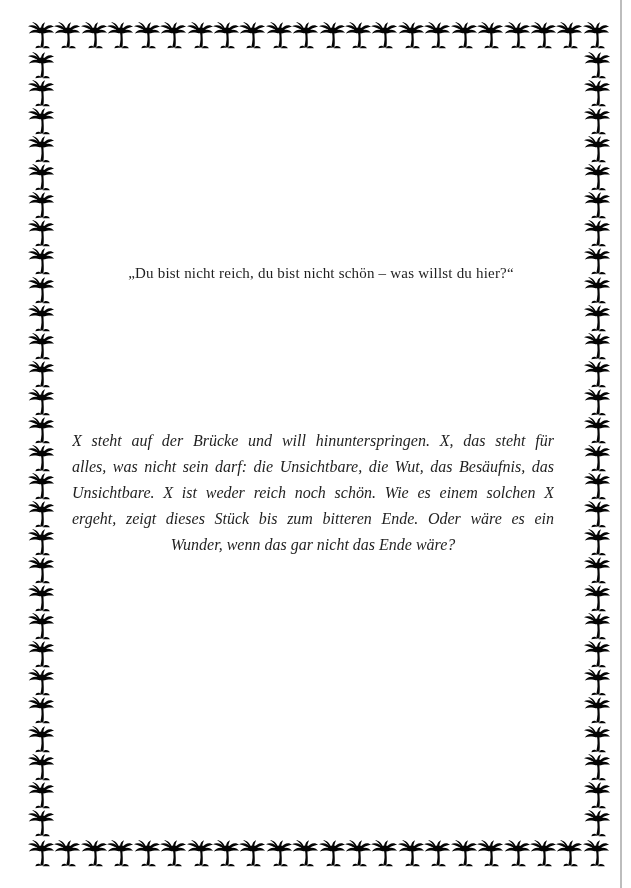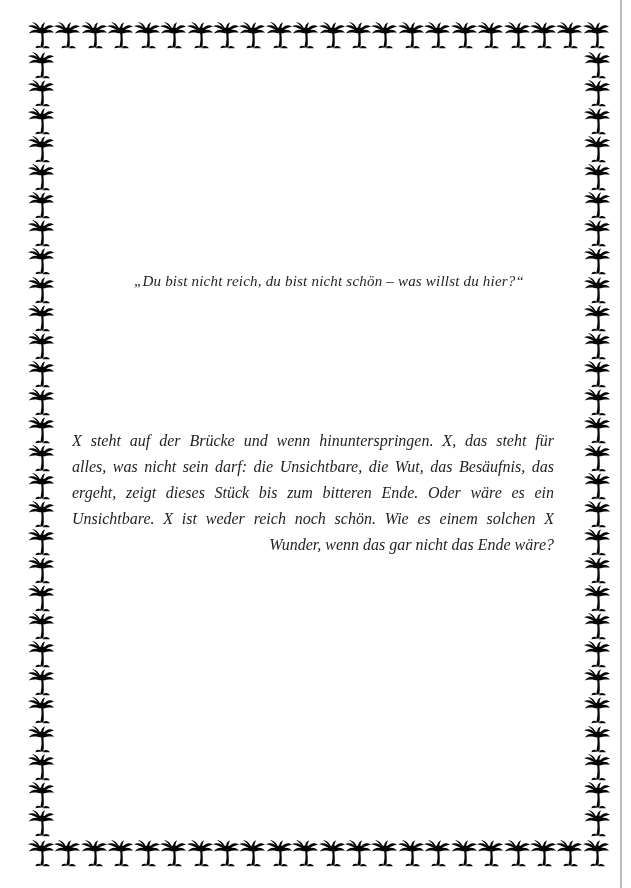--- a/index.html
+++ b/index.html
@@ -45,44 +45,43 @@
     position: absolute;
     left: 72px;
     width: 482px;
     top: 0;
   }
   .quote {
     position: absolute;
     top: 257px;
     left: 0;
     width: 100%;
-    margin: 16px;
+    margin: 8px;
     text-align: center;
-    font-style: italic;
     font-size: 15px;
     letter-spacing: 0.2px;
     white-space: nowrap;
   }
   .para {
     position: absolute;
     top: 428px;
     left: 0;
     width: 100%;
     font-style: italic;
     font-size: 16px;
     line-height: 26px;
   }
   .jline {
     text-align: justify;
     text-align-last: justify;
     height: 26px;
     overflow: hidden;
     white-space: normal;
   }
-  .lline { text-align: right; height: 26px; }
+  .lline { text-align: center; height: 26px; }
 
   
   .edge {
     position: absolute;
     top: 0;
     bottom: 0;
     left: 620px;
     width: 2px;
     background: #bdbdbd;
   }
@@ -1598,22 +1597,22 @@
 
     <path d="M10 30 C12 28 15 29 16 31 L9 32 Z"></path>
     <path d="M19 31 C21 28 25 29 27 32 L18 32 Z"></path>
   </svg>
     </div>
 
   <div class="content">
     <p class="quote">„Du bist nicht reich, du bist nicht schön – was willst du hier?“</p>
 
     <div class="para">
-      <div class="jline">X steht auf der Brücke und wenn hinunterspringen. X, das steht für</div>
+      <div class="jline">X steht auf der Brücke und will hinunterspringen. X, das steht für</div>
       <div class="jline">alles, was nicht sein darf: die Unsichtbare, die Wut, das Besäufnis, das</div>
+      <div class="jline">Unsichtbare. X ist weder reich noch schön. Wie es einem solchen X</div>
       <div class="jline">ergeht, zeigt dieses Stück bis zum bitteren Ende. Oder wäre es ein</div>
-      <div class="jline">Unsichtbare. X ist weder reich noch schön. Wie es einem solchen X</div>
       <div class="lline">Wunder, wenn das gar nicht das Ende wäre?</div>
     </div>
   </div>
 
   <div class="edge"></div>
 </div>
 
 </body></html>

